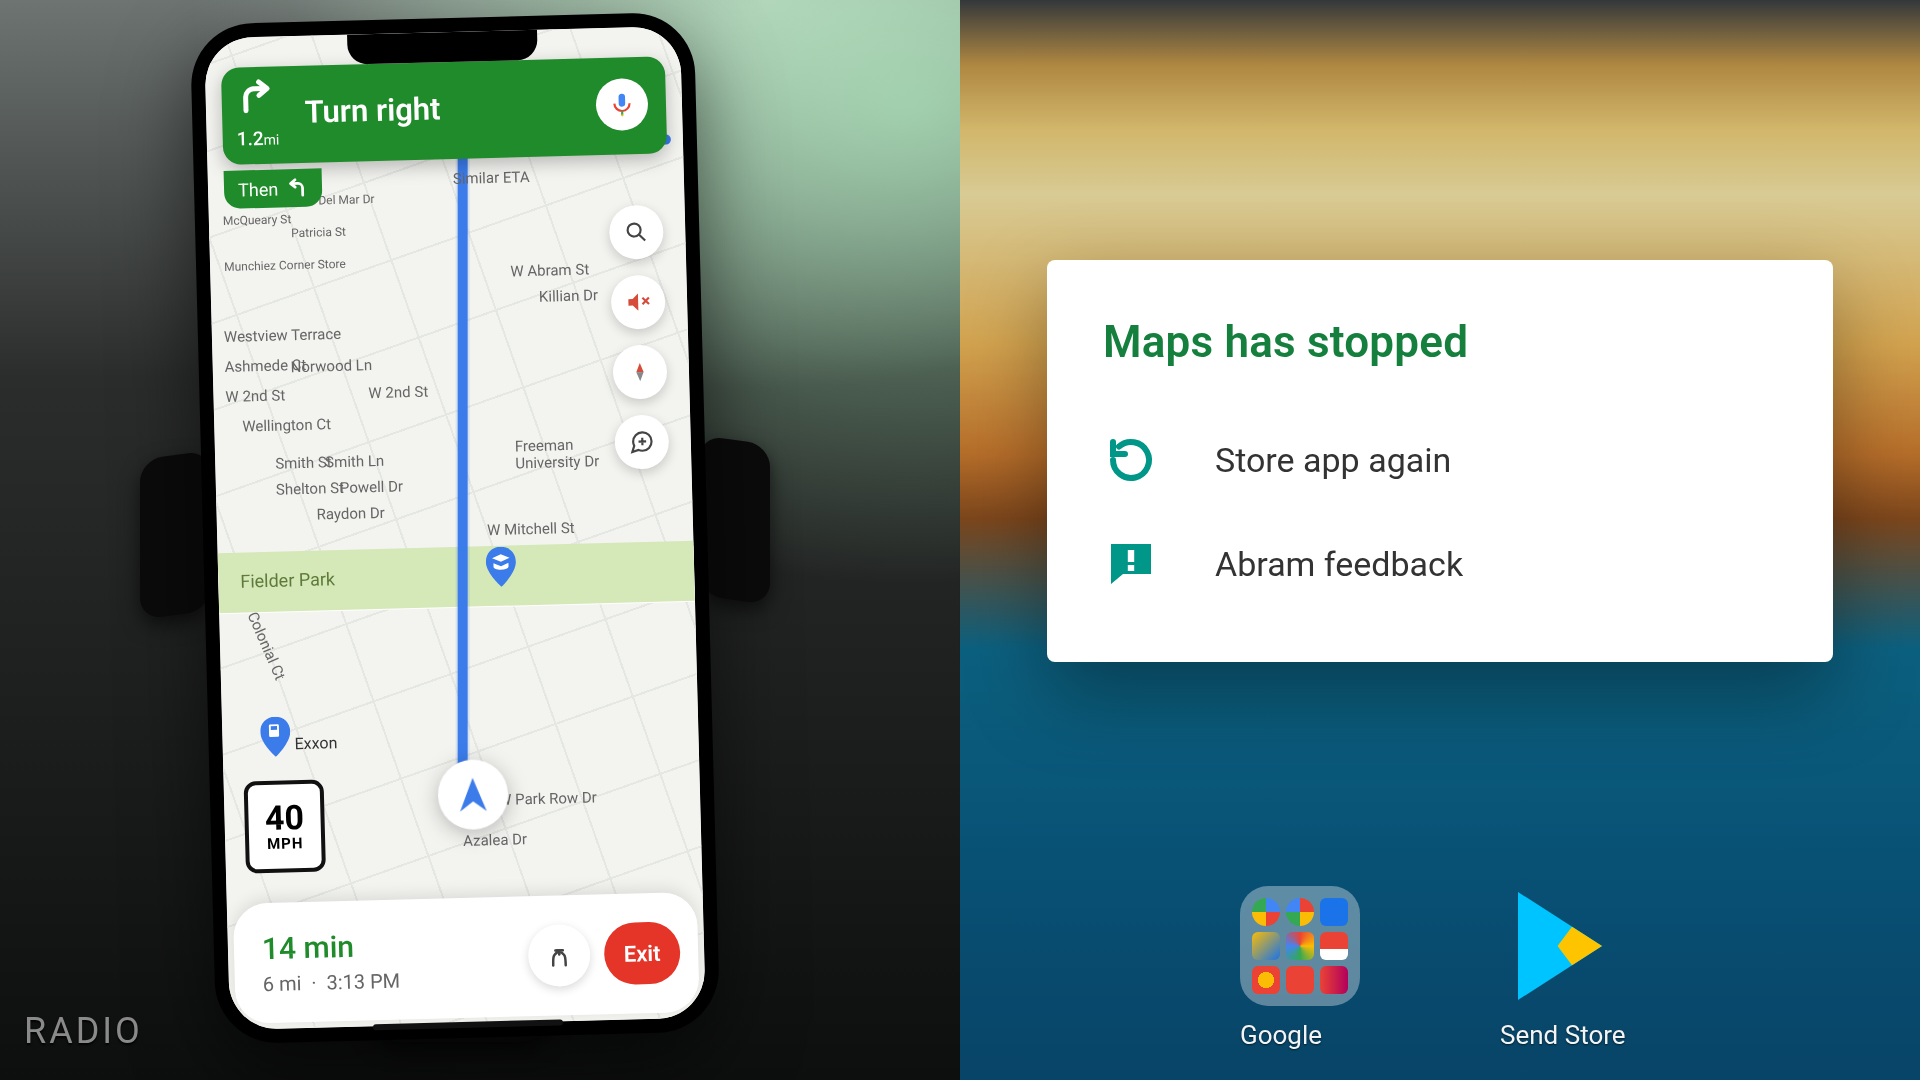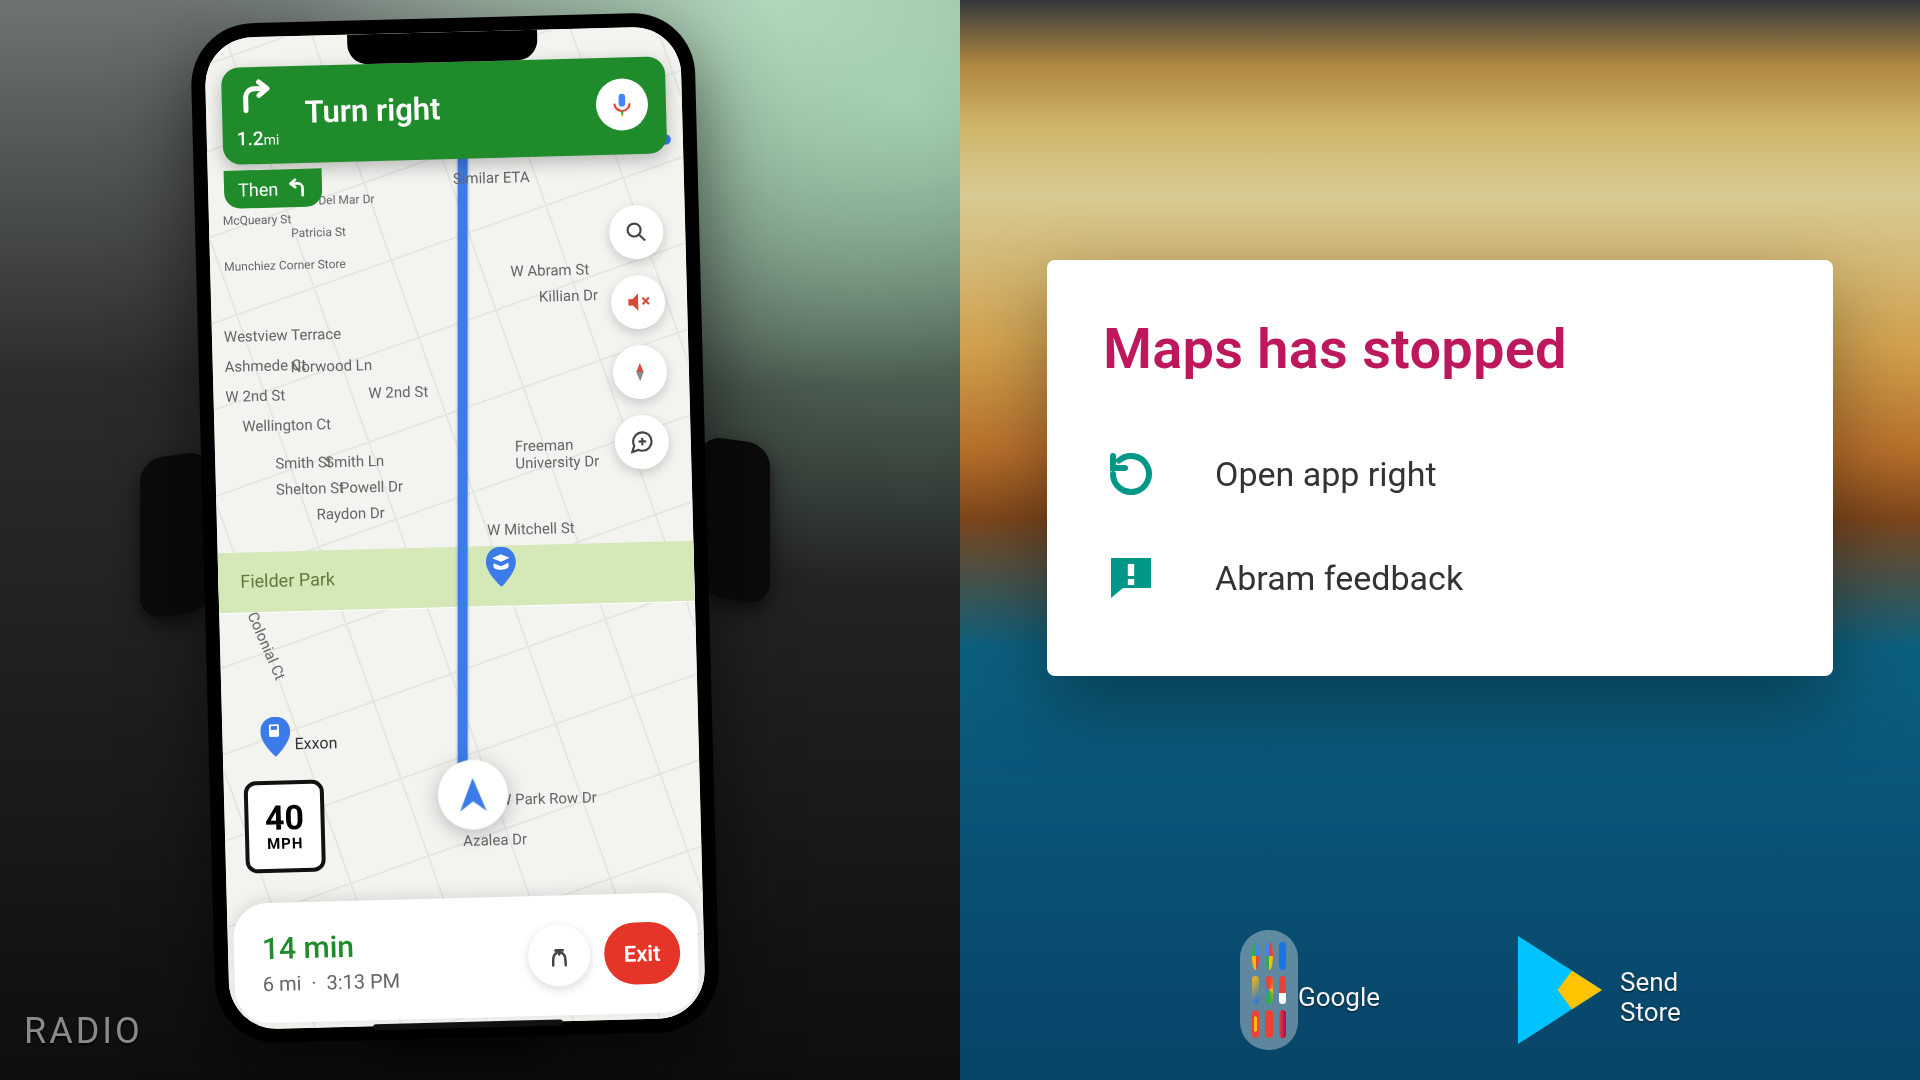--- a/index.html
+++ b/index.html
@@ -175,32 +175,32 @@
 .right-half::after { 
   content:""; position:absolute; inset:0; background:rgba(0,0,0,.12);
 }
 
 .crash-dialog {
   position:absolute; left:50%; top:260px; transform:translateX(-50%);
   width:786px; background:#fff; border-radius:8px;
   box-shadow: 0 30px 80px rgba(0,0,0,.35);
   padding:56px 56px 46px 56px; z-index:5;
 }
-.crash-title { font-size:56px; font-weight:600; color:#be185d; margin-bottom:40px; letter-spacing:.2px; }
+.crash-title { font-size:44px; font-weight:600; color:#15803d; margin-bottom:40px; letter-spacing:.2px; }
 .crash-option {
   display:flex; align-items:center; gap:56px;
   padding:24px 0; font-size:34px; color:#333; cursor:pointer;
 }
 .crash-option .ico { width:56px; height:56px; flex:none; display:flex; align-items:center; justify-content:center; color:#009688; }
 
 
 .dock { position:absolute; bottom:30px; left:0; right:0;
   display:flex; justify-content:center; gap:120px; z-index:3;
 }
-.dock .app-slot { width:140px; display:flex; flex-direction:row; align-items:center; color:rgba(255,255,255,.95); }
+.dock .app-slot { width:140px; display:flex; flex-direction:column; color:rgba(255,255,255,.95); }
 .dock .app-label { font-size:26px; margin-top:14px; text-shadow:0 1px 2px rgba(0,0,0,.6); }
 
 .google-folder {
   width:120px; height:120px; border-radius:28px;
   background:rgba(255,255,255,.35);
   display:grid; grid-template-columns:repeat(3,1fr); gap:6px; padding:12px;
   backdrop-filter:blur(2px);
 }
 .google-folder i { border-radius:6px; }
 
@@ -366,21 +366,21 @@
   <div class="crash-dialog">
     <div class="crash-title">Maps has stopped</div>
 
     <div class="crash-option">
       <span class="ico">
         <svg width="48" height="48" viewBox="0 0 24 24" fill="none" stroke="#009688" stroke-width="3" stroke-linecap="round">
             <path d="M3 12a9 9 0 1 0 3-6.7"></path>
             <path d="M3 3v6h6"></path>
           </svg>
       </span>
-      <span>Open app right</span>
+      <span>Store app again</span>
     </div>
 
     <div class="crash-option">
       <span class="ico">
         <svg width="48" height="48" viewBox="0 0 24 24">
             <path fill="#009688" d="M2 2h20v15H8l-6 5V2z"></path>
             <rect x="10.4" y="5" width="3.2" height="6" fill="#fff"></rect>
             <rect x="10.4" y="12.5" width="3.2" height="3" fill="#fff"></rect>
           </svg>
       </span>

